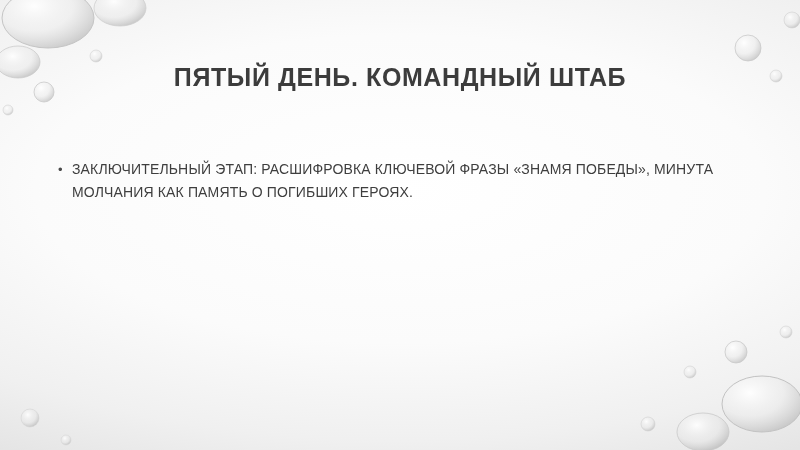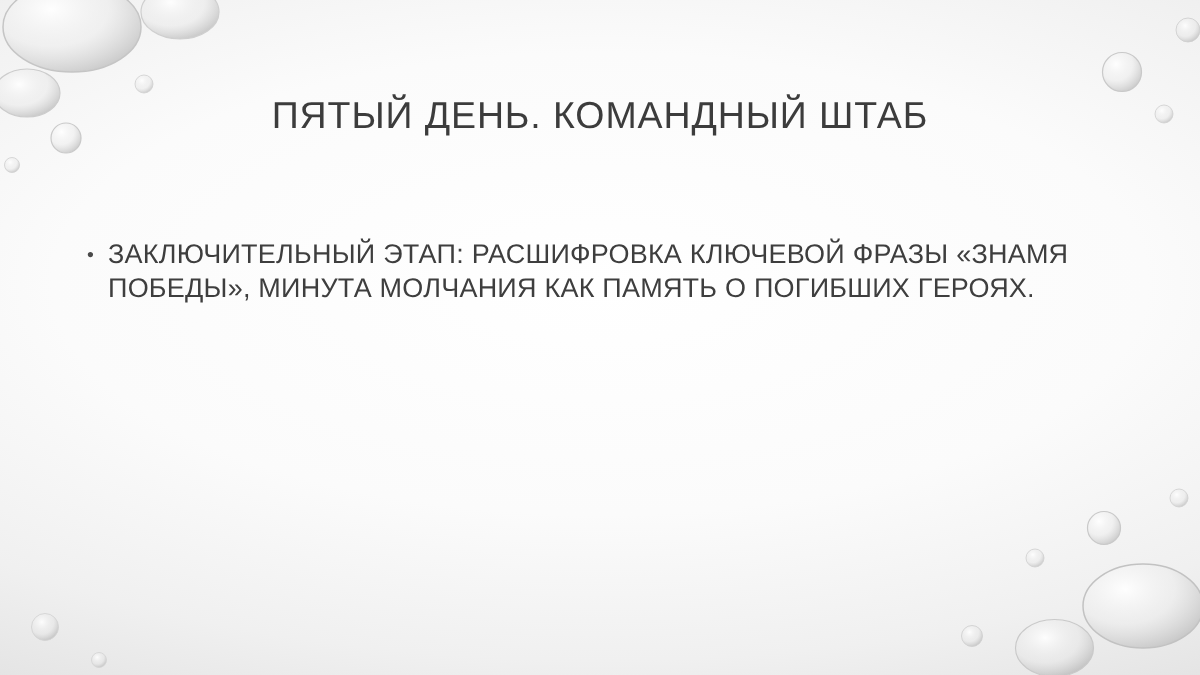--- a/index.html
+++ b/index.html
@@ -26,21 +26,21 @@
   }
   .title {
     position: absolute;
     left: 60px;
     top: 62px;
     width: 680px;
     text-align: center;
     font-size: 25px;
     letter-spacing: 0.6px;
     color: #3c3c3c;
-    font-weight: 400;
+    font-weight: 700;
     text-transform: uppercase;
     line-height: 1.2;
   }
   .body-block {
     position: absolute;
     left: 58px;
     top: 158px;
     width: 690px;
   }
   .bullet-row {
@@ -49,21 +49,21 @@
   }
   .bullet-dot {
     flex: 0 0 auto;
     width: 14px;
     color: #4a4a4a;
     font-size: 13px;
     line-height: 23px;
   }
   .bullet-text {
     flex: 1 1 auto;
-    font-size: 18px;
+    font-size: 14px;
     line-height: 23px;
     color: #3e3e3e;
     text-transform: uppercase;
     letter-spacing: 0.15px;
   }
 </style>
 </head>
 <body>
 
 <div class="slide">

